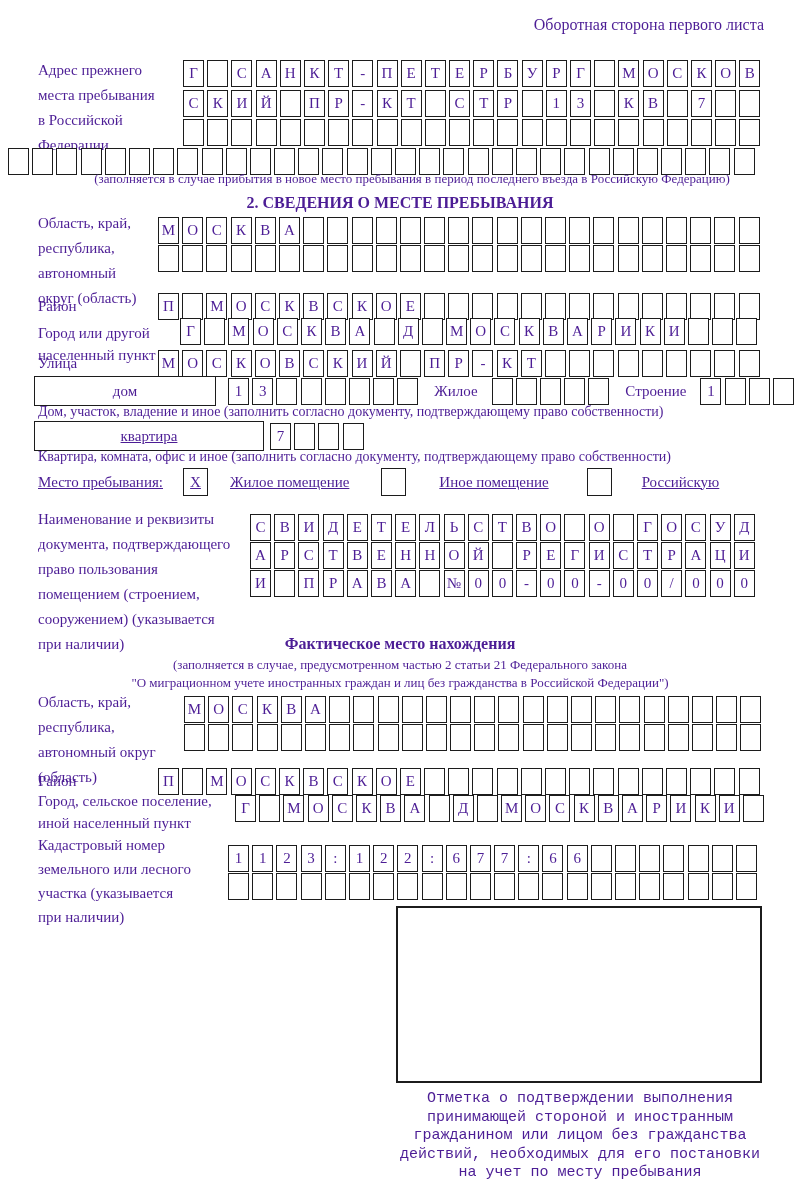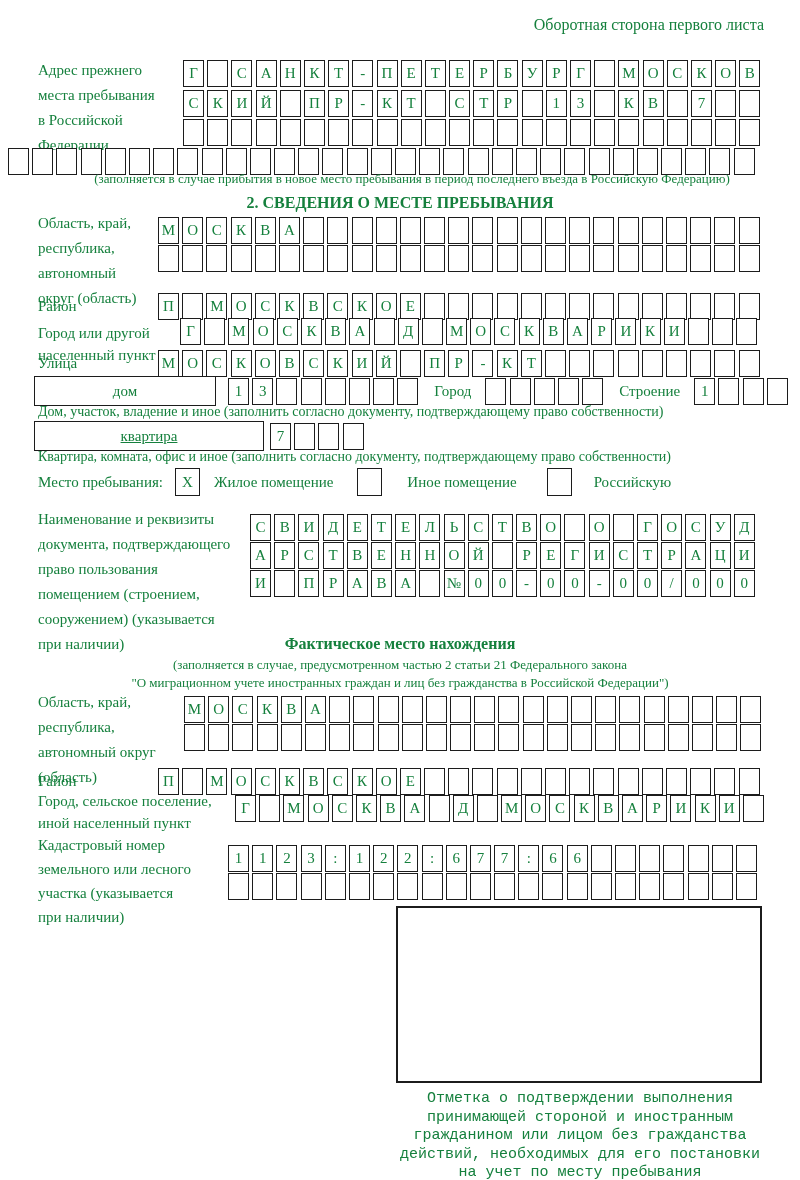--- a/index.html
+++ b/index.html
@@ -1,17 +1,17 @@
 <!DOCTYPE html>
 <html><head>
 <meta charset="utf-8">
 <style>
   html,body { margin:0; padding:0; background:#fff; }
   .page { position:relative; width:800px; height:1180px; background:#ffffff;
-          font-family:"Liberation Serif", serif; color:#15803d; overflow:hidden; }
+          font-family:"Liberation Serif", serif; color:#4c1d95; overflow:hidden; }
   .hdr { position:absolute; top:16px; right:36px; font-size:16px; }
   .lbl { position:absolute; left:38px; font-size:15px; line-height:25px; white-space:pre-line; }
   .lbl.lh22 { line-height:22px; }
   .lbl.lh24 { line-height:24px; }
   .row { position:absolute; display:flex; gap:3.2px; align-items:center; }
   .cells-inline { display:flex; gap:3.2px; }
   .cell { flex:0 0 auto; width:21px; height:27px; border:1.6px solid #1c1c1c; box-sizing:border-box;
           display:flex; align-items:center; justify-content:center; font-size:15px; background:#fff; }
   .fieldbox { border:1.6px solid #1c1c1c; box-sizing:border-box; height:30px; flex:0 0 auto;
           display:flex; align-items:center; justify-content:center; font-size:15px; background:#fff; }
@@ -303,21 +303,21 @@
     <span class="cells-inline" style="margin-left:4px;">
         <span class="cell">1</span>
         <span class="cell">3</span>
         <span class="cell"></span>
         <span class="cell"></span>
         <span class="cell"></span>
         <span class="cell"></span>
         <span class="cell"></span>
         <span class="cell"></span>
       </span>
-    <span class="inline-lbl" style="margin-left:8px;">Город</span>
+    <span class="inline-lbl" style="margin-left:8px;">Жилое</span>
     <span class="cells-inline" style="margin-left:6px;">
         <span class="cell"></span>
         <span class="cell"></span>
         <span class="cell"></span>
         <span class="cell"></span>
         <span class="cell"></span>
       </span>
     <span class="inline-lbl" style="margin-left:8px;">Строение</span>
     <span class="cells-inline" style="margin-left:6px;">
         <span class="cell">1</span>
@@ -332,21 +332,21 @@
     <div class="fieldbox" style="width:230px;text-decoration:underline;">квартира</div>
     <span class="cells-inline" style="margin-left:6px;">
         <span class="cell">7</span>
         <span class="cell"></span>
         <span class="cell"></span>
         <span class="cell"></span>
       </span>
   </div>
   <div class="note14" style="left:38px; top:449px;">Квартира, комната, офис и иное (заполнить согласно документу, подтверждающему право собственности)</div>
 
-  <div class="row" style="left:38px; top:468px; gap:0;">
+  <div class="row" style="left:38px; top:468px; gap:8px;text-decoration:underline;">
     <span class="inline-lbl">Место пребывания:</span>
     <span class="chk" style="margin-left:12px;">X</span>
     <span class="inline-lbl" style="margin-left:14px;">Жилое помещение</span>
     <span class="chk" style="margin-left:24px;"></span>
     <span class="inline-lbl" style="margin-left:25px;">Иное помещение</span>
     <span class="chk" style="margin-left:30px;"></span>
     <span class="inline-lbl" style="margin-left:22px;">Российскую</span>
   </div>
 
   <div class="lbl" style="top:507px; width:210px;">Наименование и реквизиты

